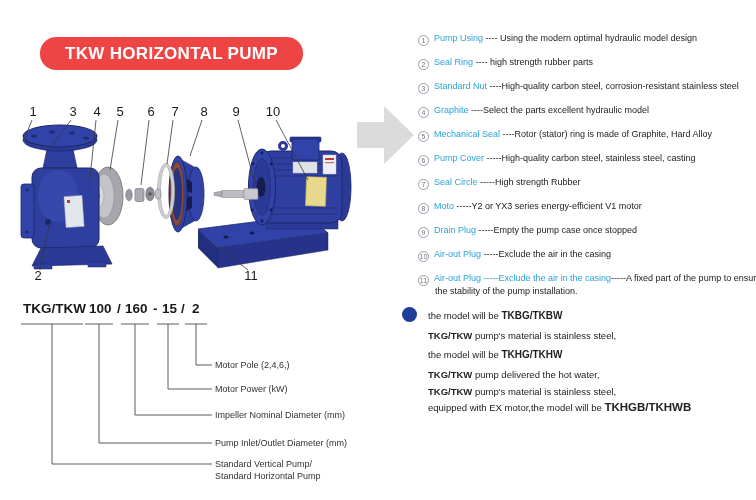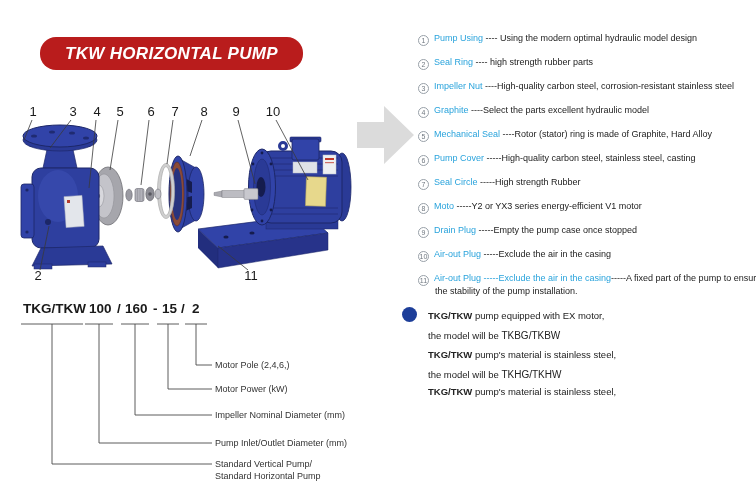--- a/index.html
+++ b/index.html
@@ -1,23 +1,23 @@
 <!DOCTYPE html>
 <html><head>
 <meta charset="utf-8">
 <style>
   html,body{margin:0;padding:0;background:#fff;}
   .page{position:relative;width:756px;height:500px;background:#ffffff;
         font-family:"Liberation Sans", sans-serif;overflow:hidden;}
 
   
   .ribbon{position:absolute;left:40px;top:37px;width:263px;height:33px;
-          background:#b91c1c;border-radius:16px;display:flex;align-items:center;
+          background:#ef4444;border-radius:16px;display:flex;align-items:center;
           justify-content:center;color:#fff;font-weight:bold;font-size:17px;
-          letter-spacing:.3px;font-style:italic;}
+          letter-spacing:.3px;}
 
   
   .diagram-svg{position:absolute;left:8px;top:96px;}
 
   
   .parts-list{position:absolute;left:418px;top:33px;width:346px;}
   .part-item{font-size:9px;color:#222;margin-bottom:11px;line-height:10px;white-space:nowrap;}
   .part-item.wrap{white-space:normal;line-height:11.5px;padding-left:17px;text-indent:-17px;}
   .pnum{display:inline-block;width:11px;height:11px;line-height:10px;border:1px solid #98A0A8;
         border-radius:50%;color:#707880;font-size:7px;text-align:center;vertical-align:-2px;
@@ -28,21 +28,21 @@
   
   .model-svg{position:absolute;left:15px;top:297px;}
 
   
   .notes{position:absolute;left:402px;top:306px;width:352px;}
   .bullet{position:absolute;left:0;top:1px;width:15px;height:15px;border-radius:50%;
           background:#1D3E99;}
   .notes-inner{margin-left:26px;}
   .note p{margin:0;font-size:9.5px;color:#222;line-height:19.5px;white-space:nowrap;}
   .note .lead{font-weight:bold;}
-  .note .model-code{font-weight:normal;font-size:10px;}
+  .note .model-code{font-weight:bold;font-size:10px;}
   .note.last p{line-height:15.5px;}
   .note.last .model-code{font-size:11.5px;}
 </style>
 </head>
 <body>
 
 <div class="page">
 
   <div class="ribbon">TKW HORIZONTAL PUMP</div>
 
@@ -173,21 +173,21 @@
       <text x="228" y="20">9</text>
       <text x="265" y="20">10</text>
       <text x="30" y="184">2</text>
       <text x="243" y="184">11</text>
     </g>
   </svg>
 
   <div class="parts-list">
     <div class="part-item"><span class="pnum">1</span><span class="pname">Pump Using</span><span class="pblue"></span><span class="pdesc"> ---- Using the modern optimal hydraulic model design</span></div>
     <div class="part-item"><span class="pnum">2</span><span class="pname">Seal Ring</span><span class="pblue"></span><span class="pdesc"> ---- high strength rubber parts</span></div>
-    <div class="part-item"><span class="pnum">3</span><span class="pname">Impeller Nut</span><span class="pblue"></span><span class="pdesc"> ----High-quality carbon steel, corrosion-resistant stainless steel</span></div>
+    <div class="part-item"><span class="pnum">3</span><span class="pname">Standard Nut</span><span class="pblue"></span><span class="pdesc"> ----High-quality carbon steel, corrosion-resistant stainless steel</span></div>
     <div class="part-item"><span class="pnum">4</span><span class="pname">Graphite</span><span class="pblue"></span><span class="pdesc"> ----Select the parts excellent hydraulic model</span></div>
     <div class="part-item"><span class="pnum">5</span><span class="pname">Mechanical Seal</span><span class="pblue"></span><span class="pdesc"> ----Rotor (stator) ring is made of Graphite, Hard Alloy</span></div>
     <div class="part-item"><span class="pnum">6</span><span class="pname">Pump Cover</span><span class="pblue"></span><span class="pdesc"> -----High-quality carbon steel, stainless steel, casting</span></div>
     <div class="part-item"><span class="pnum">7</span><span class="pname">Seal Circle</span><span class="pblue"></span><span class="pdesc"> -----High strength Rubber</span></div>
     <div class="part-item"><span class="pnum">8</span><span class="pname">Moto</span><span class="pblue"></span><span class="pdesc"> -----Y2 or YX3 series energy-efficient V1 motor</span></div>
     <div class="part-item"><span class="pnum">9</span><span class="pname">Drain Plug</span><span class="pblue"></span><span class="pdesc"> -----Empty the pump case once stopped</span></div>
     <div class="part-item"><span class="pnum">10</span><span class="pname">Air-out Plug</span><span class="pblue"></span><span class="pdesc"> -----Exclude the air in the casing</span></div>
     <div class="part-item wrap"><span class="pnum">11</span><span class="pname">Air-out Plug</span><span class="pblue"> -----Exclude the air in the casing</span><span class="pdesc">-----A fixed part of the pump to ensure the stability of the pump installation.</span></div>
   </div>
 
@@ -221,28 +221,29 @@
       <text x="200" y="149">Pump Inlet/Outlet Diameter (mm)</text>
       <text x="200" y="170">Standard Vertical Pump/</text>
       <text x="200" y="182">Standard Horizontal Pump</text>
     </g>
   </svg>
 
   <div class="notes">
     <div class="bullet"></div>
     <div class="notes-inner">
       <div class="note">
-        <p><span class="lead">TKG/TKW</span><span> pump equipped with EX motor,</span></p>
         <p><span>the model will be </span><span class="model-code">TKBG/TKBW</span></p>
       </div>
       <div class="note">
         <p><span class="lead">TKG/TKW</span><span> pump's material is stainless steel,</span></p>
         <p><span>the model will be </span><span class="model-code">TKHG/TKHW</span></p>
       </div>
       <div class="note">
+        <p><span class="lead">TKG/TKW</span><span> pump delivered the hot water,</span></p>
       </div>
       <div class="note last">
         <p><span class="lead">TKG/TKW</span><span> pump's material is stainless steel,</span></p>
+        <p><span>equipped with EX motor,the model will be </span><span class="model-code">TKHGB/TKHWB</span></p>
       </div>
     </div>
   </div>
 
 </div>
 
 </body></html>

